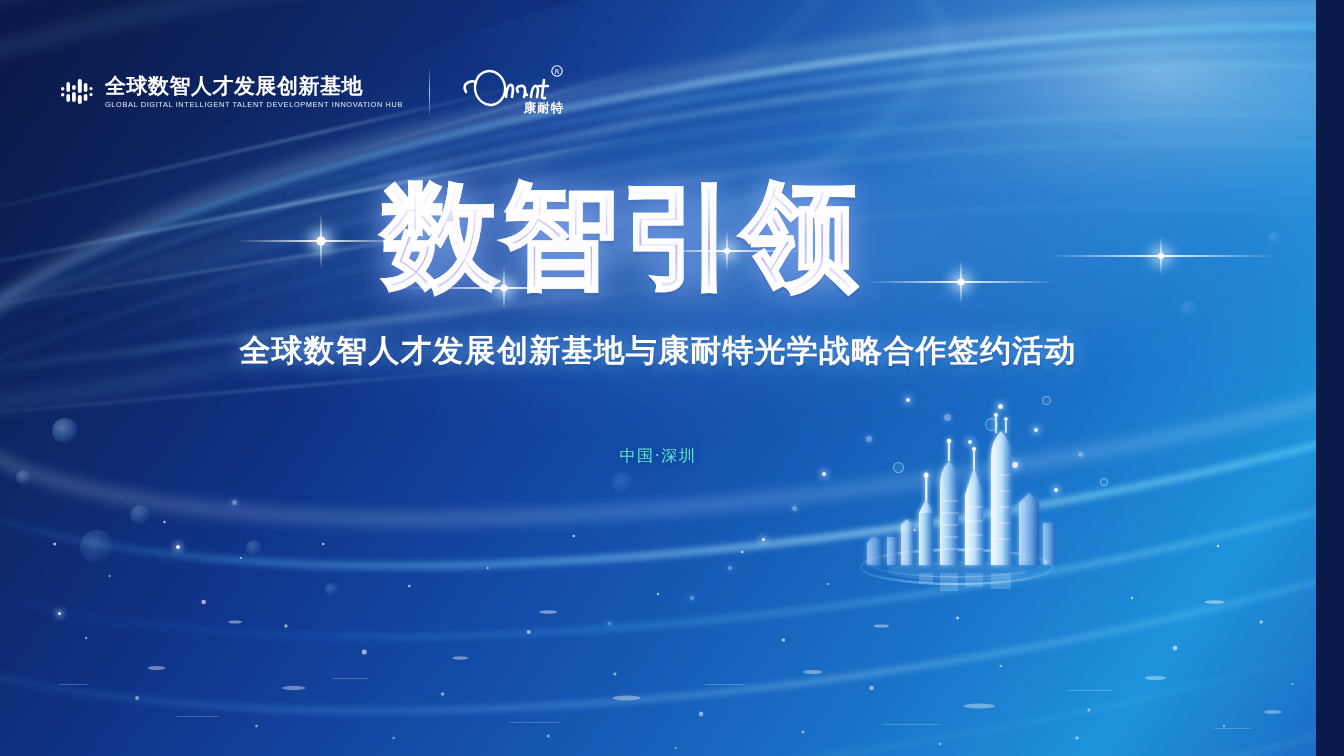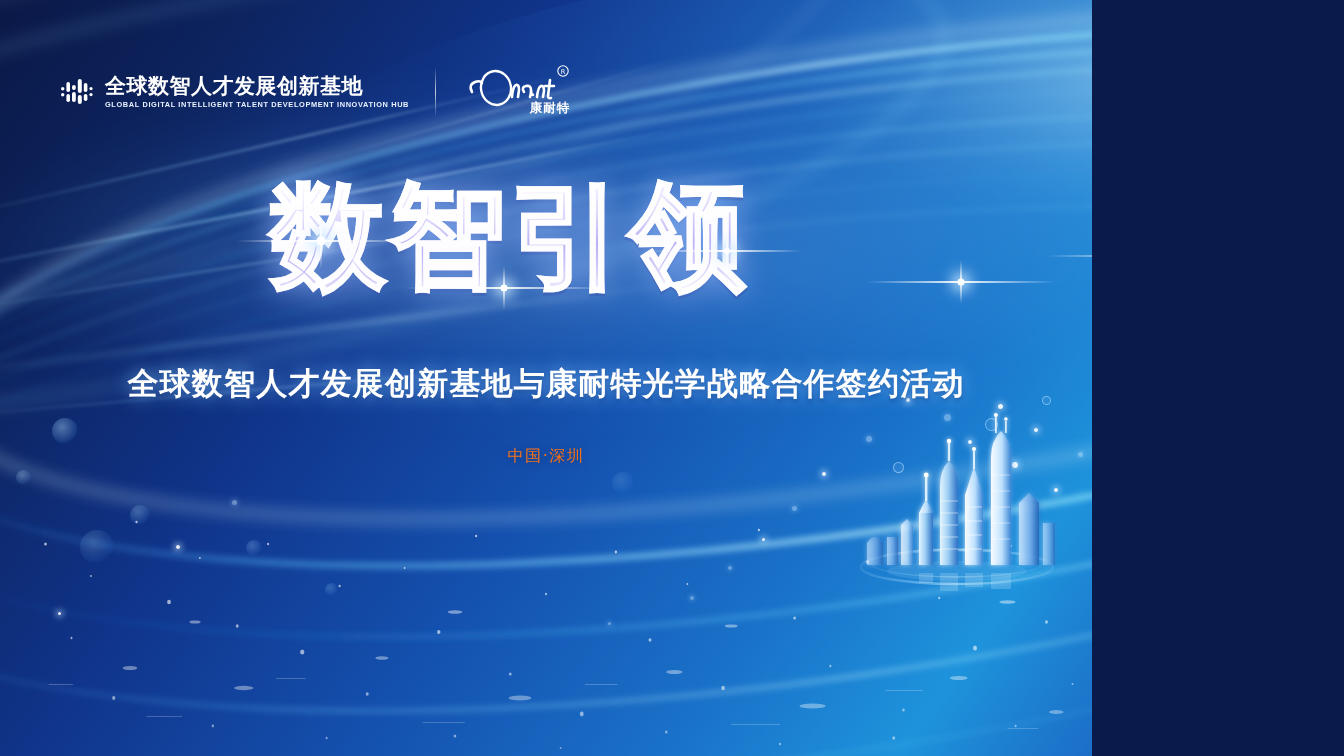--- a/index.html
+++ b/index.html
@@ -1,21 +1,21 @@
 <!DOCTYPE html>
 <html><head>
 <meta charset="utf-8">
 <style>
   * { margin:0; padding:0; box-sizing:border-box; }
   html, body { width:1344px; height:756px; overflow:hidden; background:#0a1a4a; }
   body { font-family:"Liberation Sans", sans-serif; }
 
   .stage {
     position:relative;
-    width:1092px; height:756px;
+    width:1316px; height:756px;
     overflow:hidden;
     background:
       radial-gradient(ellipse 700px 420px at 76% 52%, rgba(60,180,255,0.55) 0%, rgba(40,140,235,0.22) 45%, rgba(0,0,0,0) 72%),
       radial-gradient(ellipse 620px 460px at 18% 8%, rgba(12,32,92,0.95) 0%, rgba(12,36,100,0.5) 55%, rgba(0,0,0,0) 80%),
       radial-gradient(ellipse 900px 600px at 50% 95%, rgba(18,60,170,0.85) 0%, rgba(12,40,120,0.4) 55%, rgba(0,0,0,0) 85%),
       linear-gradient(128deg, #0b1c52 0%, #0f2a६8 18%, #113a8e 38%, #1453b4 58%, #1b74cf 76%, #1a8fd8 90%, #1a6ec8 100%);
   }
   
   .stage::before{
     content:""; position:absolute; inset:0;
@@ -63,21 +63,21 @@
   .spark { position:absolute; border-radius:50%; background:rgba(255,255,255,.92); box-shadow:0 0 6px 2px rgba(190,225,255,.65); }
   .spark.dim { background:rgba(200,230,255,.45); box-shadow:0 0 5px 1px rgba(150,200,255,.35); }
   .ringdot { position:absolute; border-radius:50%; border:1.5px solid rgba(190,225,255,.55); background:rgba(160,210,255,.10); }
 
   
   .header { position:absolute; left:60px; top:66px; z-index:20; display:flex; align-items:center; height:52px; }
   .brand-left { display:flex; align-items:center; gap:11px; }
   .mark { width:34px; height:32px; flex:0 0 auto; }
   .brand-text { display:flex; flex-direction:column; justify-content:center; }
   .brand-cn { font-size:21px; font-weight:700; color:#ffffff; letter-spacing:.5px; line-height:1.12; white-space:nowrap; }
-  .brand-en { font-size:7.4px; font-weight:700; color:#e8f1ff; letter-spacing:.62px; line-height:1.2; margin-top:3px; white-space:nowrap; transform:scaleY(1.02); }
+  .brand-en { font-size:7.4px; font-weight:400; color:#e8f1ff; letter-spacing:.62px; line-height:1.2; margin-top:3px; white-space:nowrap; transform:scaleY(1.02); }
 
   .divider { width:1px; height:48px; background:linear-gradient(180deg, rgba(255,255,255,.06), rgba(255,255,255,.75), rgba(255,255,255,.06)); margin:0 26px; }
 
   .brand-right { position:relative; width:115px; height:60px; }
   .brand-right svg{ position:absolute; left:0; top:0; }
 
   
   .title-wrap {
     position:absolute; left:0; right:0; top:178px; z-index:22;
     display:flex; justify-content:center; align-items:center;
@@ -114,34 +114,33 @@
 
   
   .subtitle {
     position:absolute; left:0; right:0; top:330px; z-index:22;
     text-align:center;
     font-family:"DejaVu Sans","Liberation Sans", sans-serif;
     font-size:31px; font-weight:700; color:#ffffff;
     letter-spacing:1.2px;
     text-shadow:0 0 18px rgba(120,190,255,.85), 0 2px 4px rgba(10,40,110,.6);
     white-space:nowrap;
-    margin-top:33px;
   }
 
   
   .meta { position:absolute; left:0; right:0; top:432px; z-index:22; text-align:center; }
   .meta .date {
     font-family:"DejaVu Sans","Liberation Sans", sans-serif;
     font-size:16px; font-weight:400; color:#ffffff; letter-spacing:.6px;
     text-shadow:0 1px 6px rgba(10,40,110,.55);
   }
   .meta .loc {
     margin-top:14px;
     font-family:"DejaVu Sans","Liberation Sans", sans-serif;
-    font-size:16px; font-weight:400; color:#f97316; letter-spacing:1.6px;
+    font-size:16px; font-weight:400; color:#5eead4; letter-spacing:1.6px;
     text-shadow:0 1px 6px rgba(10,40,110,.55);
   }
 
   
   .skyline { position:absolute; left:845px; top:395px; width:225px; height:205px; z-index:6; }
   .skyline svg{ width:100%; height:100%; display:block; }
 </style>
 </head>
 <body>
 

